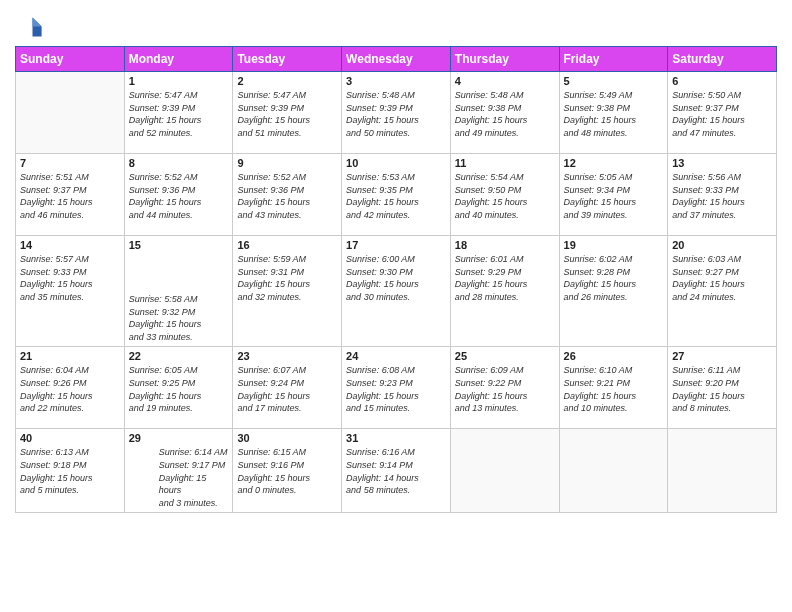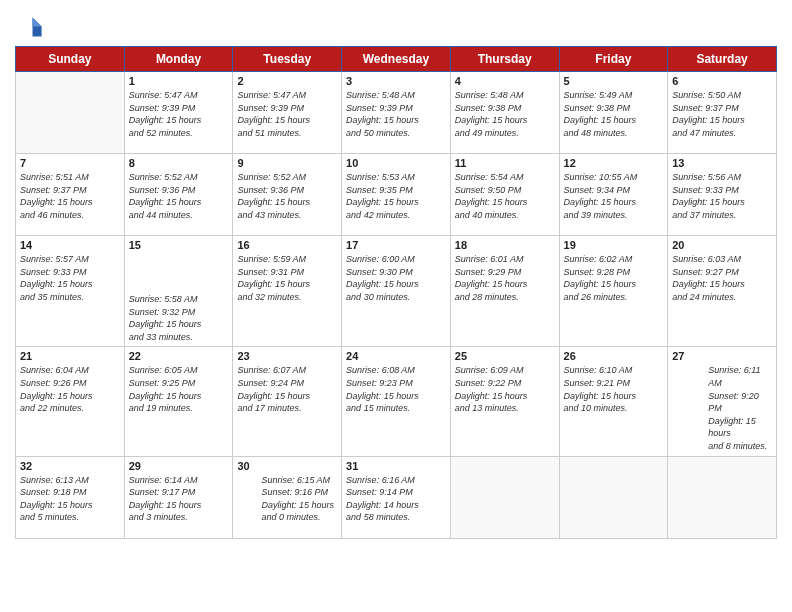--- a/index.html
+++ b/index.html
@@ -50,26 +50,26 @@
     .location {
       font-size: 14px;
       color: #333;
     }
     table {
       width: 100%;
       border-collapse: collapse;
       table-layout: fixed;
     }
     th {
-      background-color: #b91c1c;
+      background-color: #d946ef;
       color: #fff;
       font-size: 12px;
       font-weight: bold;
       padding: 5px 4px;
-      text-align: center;
+      text-align: left;
       border: 1px solid #2b5fac;
     }
     td {
       border: 1px solid #ccc;
       vertical-align: top;
       padding: 3px 4px;
       font-size: 9.5px;
       color: #222;
       height: 82px;
     }
@@ -200,21 +200,21 @@
           </td>
           <td>
             <span class="day-num">11</span>
             <div class="day-info" style="white-space: pre-line;">Sunrise: 5:54 AM
 Sunset: 9:50 PM
 Daylight: 15 hours
 and 40 minutes.</div>
           </td>
           <td>
             <span class="day-num">12</span>
-            <div class="day-info" style="white-space: pre-line;">Sunrise: 10:55 AM
+            <div class="day-info" style="white-space: pre-line;">Sunrise: 5:05 AM
 Sunset: 9:34 PM
 Daylight: 15 hours
 and 39 minutes.</div>
           </td>
           <td>
             <span class="day-num">13</span>
             <div class="day-info" style="white-space: pre-line;">Sunrise: 5:56 AM
 Sunset: 9:33 PM
 Daylight: 15 hours
 and 37 minutes.</div>
@@ -309,44 +309,44 @@
           </td>
           <td>
             <span class="day-num">26</span>
             <div class="day-info" style="white-space: pre-line;">Sunrise: 6:10 AM
 Sunset: 9:21 PM
 Daylight: 15 hours
 and 10 minutes.</div>
           </td>
           <td>
             <span class="day-num">27</span>
-            <div class="day-info" style="white-space: pre-line; margin-left: 36px;">Sunrise: 6:11 AM
+            <div class="day-info" style="white-space: pre-line;">Sunrise: 6:11 AM
 Sunset: 9:20 PM
 Daylight: 15 hours
 and 8 minutes.</div>
           </td>
         </tr>
         <tr>
           <td>
-            <span class="day-num">32</span>
+            <span class="day-num">40</span>
             <div class="day-info" style="white-space: pre-line;">Sunrise: 6:13 AM
 Sunset: 9:18 PM
 Daylight: 15 hours
 and 5 minutes.</div>
           </td>
           <td>
             <span class="day-num">29</span>
-            <div class="day-info" style="white-space: pre-line;">Sunrise: 6:14 AM
+            <div class="day-info" style="white-space: pre-line; margin-left: 30px;">Sunrise: 6:14 AM
 Sunset: 9:17 PM
 Daylight: 15 hours
 and 3 minutes.</div>
           </td>
           <td>
             <span class="day-num">30</span>
-            <div class="day-info" style="white-space: pre-line; margin-left: 24px;">Sunrise: 6:15 AM
+            <div class="day-info" style="white-space: pre-line;">Sunrise: 6:15 AM
 Sunset: 9:16 PM
 Daylight: 15 hours
 and 0 minutes.</div>
           </td>
           <td>
             <span class="day-num">31</span>
             <div class="day-info" style="white-space: pre-line;">Sunrise: 6:16 AM
 Sunset: 9:14 PM
 Daylight: 14 hours
 and 58 minutes.</div>

